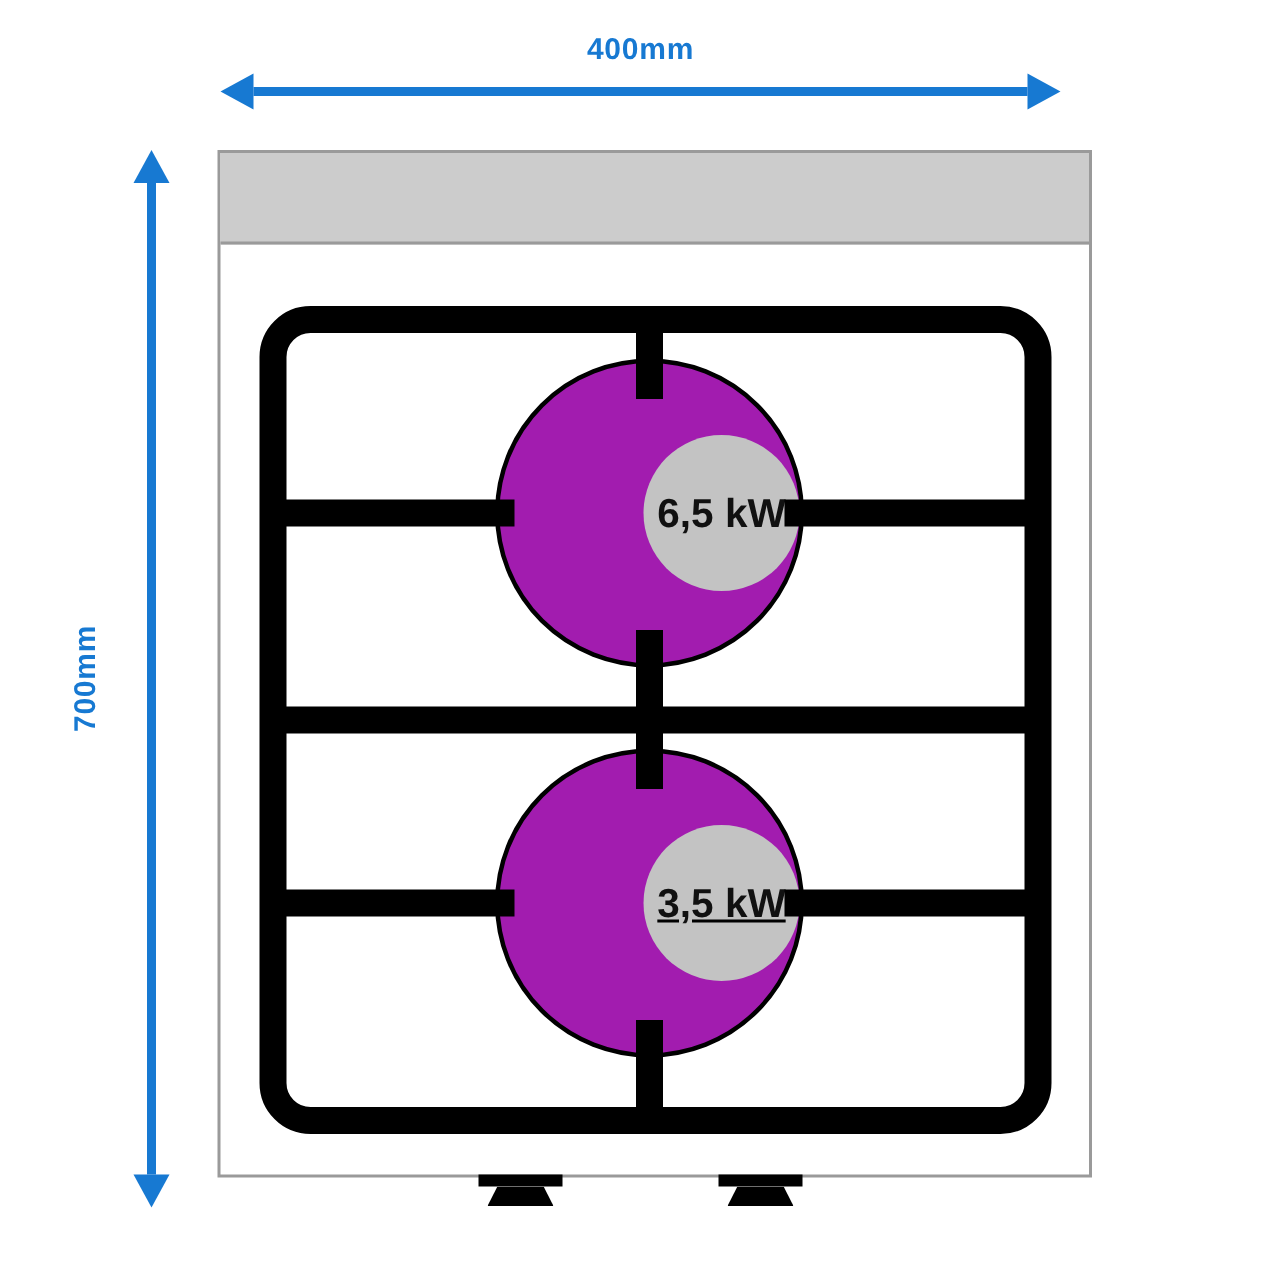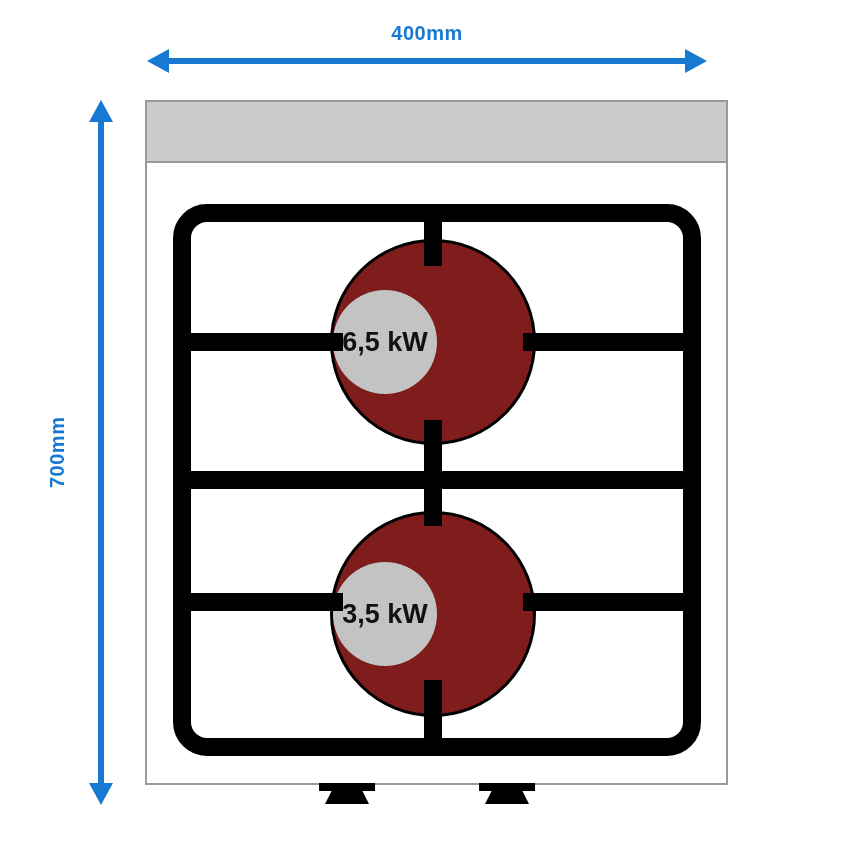--- a/index.html
+++ b/index.html
@@ -114,28 +114,28 @@
   .bar-stub-front-bottom { left: 424px; top: 680px; width: 18px; height: 62px; }
 
   
   .burner {
     position: absolute;
     width: 206px;
     height: 206px;
     box-sizing: border-box;
     border: 3px solid #000000;
     border-radius: 50%;
-    background: #7f1d1d;
-    display: flex;
-    align-items: center;
-    justify-content: flex-start;
+    background: #a21caf;
+    display: flex;
+    align-items: center;
+    justify-content: flex-end;
     z-index: 2;
   }
   .burner-rear  { left: 330px; top: 239px; }
-  .burner-front { left: 330px; top: 511px; }
+  .burner-front { left: 330px; top: 499px; text-decoration: underline; }
   .burner-cap {
     width: 104px;
     height: 104px;
     border-radius: 50%;
     background: var(--burner-gray, #c3c3c3);
     display: flex;
     align-items: center;
     justify-content: center;
   }
   .burner-power {

